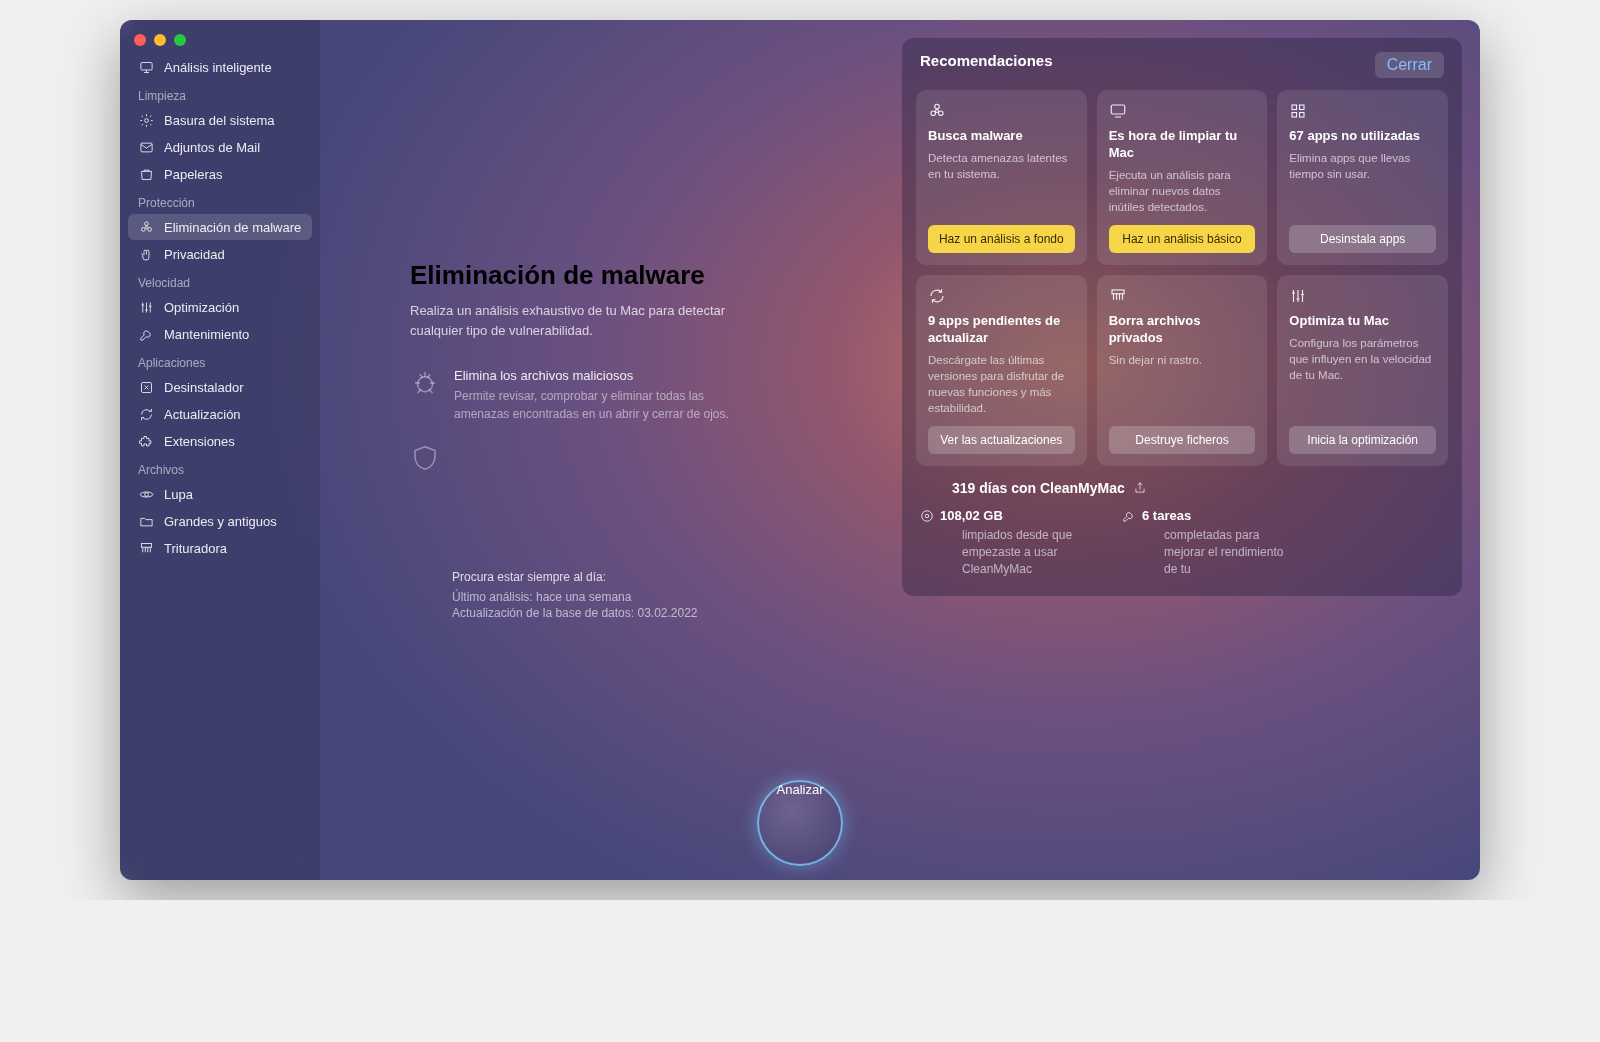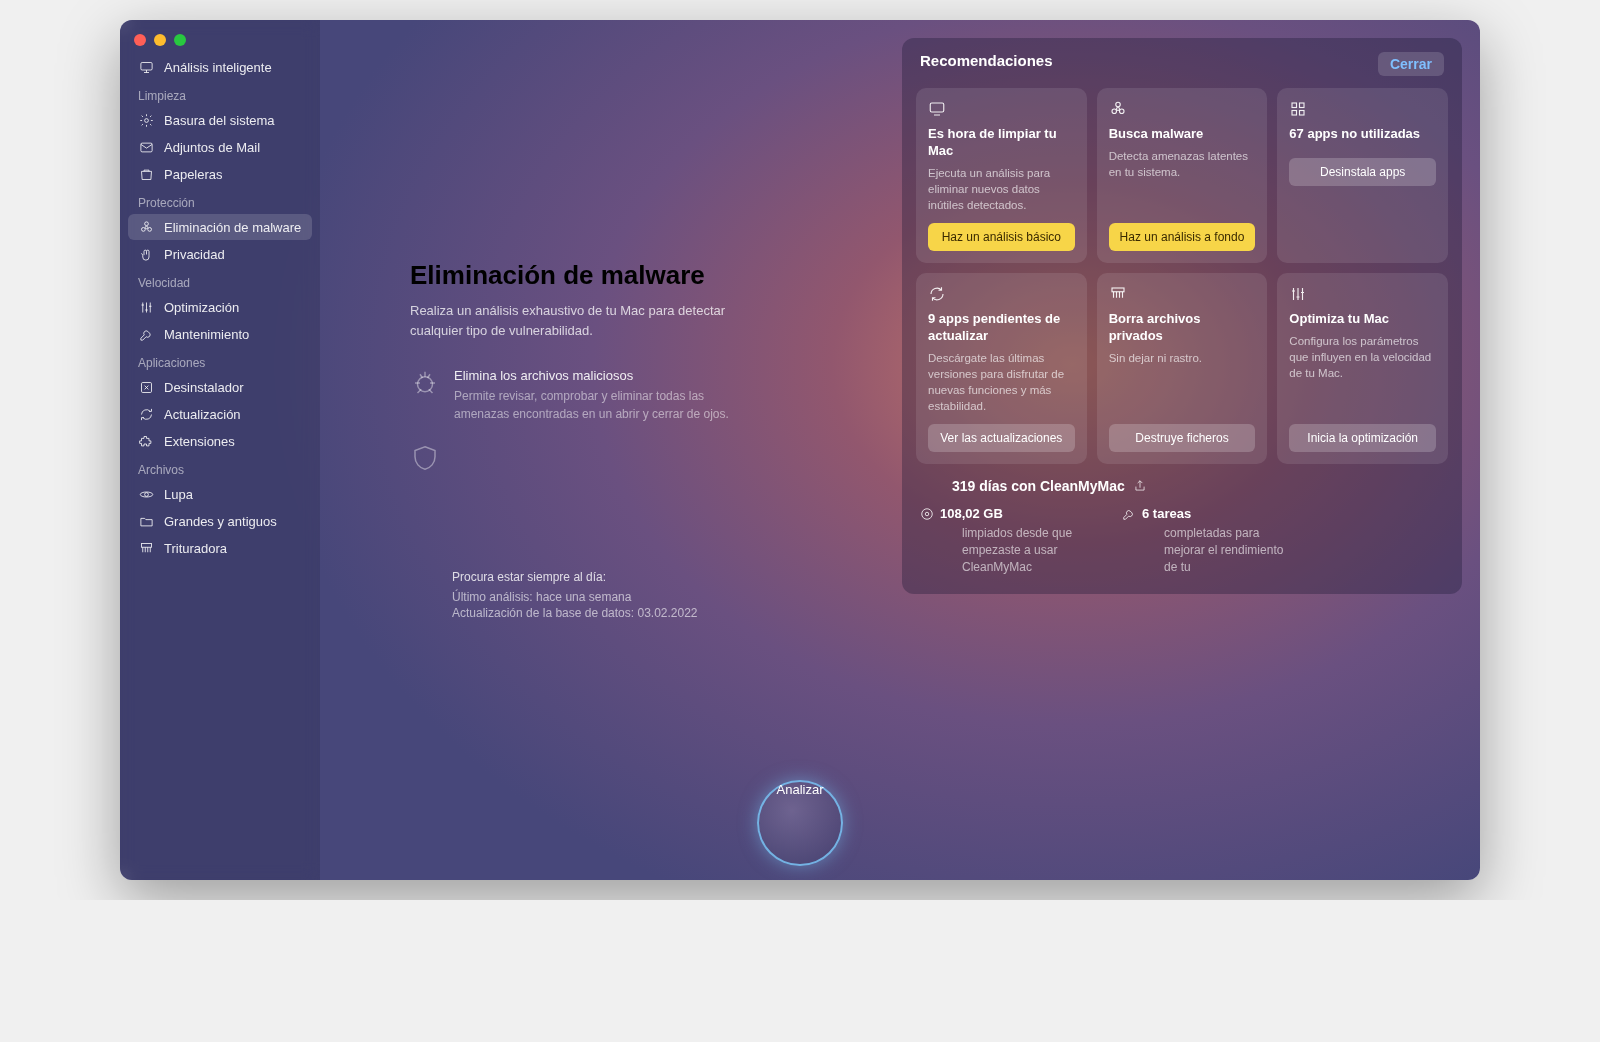--- a/index.html
+++ b/index.html
@@ -23,21 +23,21 @@
 .feat-icon{width:30px;height:30px;flex-shrink:0;}
 .feat-icon svg{width:30px;height:30px;stroke:rgba(255,255,255,0.4);fill:none;stroke-width:1.2;}
 .feat-title{font-size:13px;color:rgba(255,255,255,0.9);margin-bottom:4px;}
 .feat-desc{font-size:12px;color:rgba(255,255,255,0.5);line-height:1.5;}
 .meta{position:absolute;left:290px;top:550px;font-size:12px;color:rgba(255,255,255,0.6);}
 .meta .hdr{color:rgba(255,255,255,0.8);margin-bottom:6px;}
 .meta div{margin-bottom:2px;margin-left:42px;}
 .panel{position:absolute;right:18px;top:18px;width:560px;background:rgba(30,25,55,0.35);border-radius:12px;padding:14px;}
 .panel-hdr{display:flex;justify-content:space-between;margin-bottom:12px;padding:0 4px;}
 .panel-title{font-size:15px;font-weight:600;color:#fff;}
-.close-btn{background:rgba(255,255,255,0.15);color:#7fbfff;border:none;padding:4px 12px;border-radius:6px;font-size:14px;cursor:pointer;font-weight:700;}
+.close-btn{background:rgba(255,255,255,0.15);color:#7fbfff;border:none;padding:4px 12px;border-radius:6px;font-size:16px;cursor:pointer;font-weight:400;}
 .cards{display:grid;grid-template-columns:repeat(3,1fr);gap:10px;}
 .card{background:rgba(255,255,255,0.1);border-radius:10px;padding:12px;display:flex;flex-direction:column;min-height:168px;}
 .card-icon{width:18px;height:18px;margin-bottom:8px;}
 .card-icon svg{width:18px;height:18px;stroke:rgba(255,255,255,0.9);fill:none;stroke-width:1.5;}
 .card-title{font-size:13px;font-weight:600;color:#fff;margin-bottom:5px;line-height:1.3;}
 .card-desc{font-size:11.5px;color:rgba(255,255,255,0.65);line-height:1.4;flex:1;}
 .card-btn{border:none;padding:7px 8px;border-radius:6px;font-size:12px;font-weight:500;cursor:pointer;margin-top:10px;}
 .card-btn.yellow{background:#f7d548;color:#3a2a00;}
 .card-btn.grey{background:rgba(255,255,255,0.2);color:#fff;}
 .stats{padding:14px 4px 4px 4px;}
@@ -224,46 +224,47 @@
   </div>
 
   <div class="panel">
     <div class="panel-hdr">
       <div class="panel-title">Recomendaciones</div>
       <button class="close-btn">Cerrar</button>
     </div>
     <div class="cards">
       <div class="card">
         <div class="card-icon"><svg viewBox="0 0 24 24">
-              <rect x="3" y="4" width="18" height="12" rx="2"></rect>
-              <path d="M8 20h8"></path>
-            </svg></div>
-        <div class="card-title">Es hora de limpiar tu Mac</div>
-        <div class="card-desc">Ejecuta un análisis para eliminar nuevos datos inútiles detectados.</div>
-        <button class="card-btn yellow">Haz un análisis básico</button>
-      </div>
-      <div class="card">
-        <div class="card-icon"><svg viewBox="0 0 24 24">
               <circle cx="12" cy="12" r="2"></circle>
               <circle cx="12" cy="6" r="3"></circle>
               <circle cx="7" cy="15" r="3"></circle>
               <circle cx="17" cy="15" r="3"></circle>
             </svg></div>
         <div class="card-title">Busca malware</div>
         <div class="card-desc">Detecta amenazas latentes en tu sistema.</div>
         <button class="card-btn yellow">Haz un análisis a fondo</button>
       </div>
       <div class="card">
         <div class="card-icon"><svg viewBox="0 0 24 24">
+              <rect x="3" y="4" width="18" height="12" rx="2"></rect>
+              <path d="M8 20h8"></path>
+            </svg></div>
+        <div class="card-title">Es hora de limpiar tu Mac</div>
+        <div class="card-desc">Ejecuta un análisis para eliminar nuevos datos inútiles detectados.</div>
+        <button class="card-btn yellow">Haz un análisis básico</button>
+      </div>
+      <div class="card">
+        <div class="card-icon"><svg viewBox="0 0 24 24">
               <rect x="4" y="4" width="6" height="6"></rect>
               <rect x="14" y="4" width="6" height="6"></rect>
               <rect x="4" y="14" width="6" height="6"></rect>
               <rect x="14" y="14" width="6" height="6"></rect>
             </svg></div>
         <div class="card-title">67 apps no utilizadas</div>
+        <div class="card-desc">Elimina apps que llevas tiempo sin usar.</div>
         <button class="card-btn grey">Desinstala apps</button>
       </div>
       <div class="card">
         <div class="card-icon"><svg viewBox="0 0 24 24">
               <path d="M4 12a8 8 0 0114-5M20 12a8 8 0 01-14 5M18 3v4h-4M6 21v-4h4"></path>
             </svg></div>
         <div class="card-title">9 apps pendientes de actualizar</div>
         <div class="card-desc">Descárgate las últimas versiones para disfrutar de nuevas funciones y más estabilidad.</div>
         <button class="card-btn grey">Ver las actualizaciones</button>
       </div>

